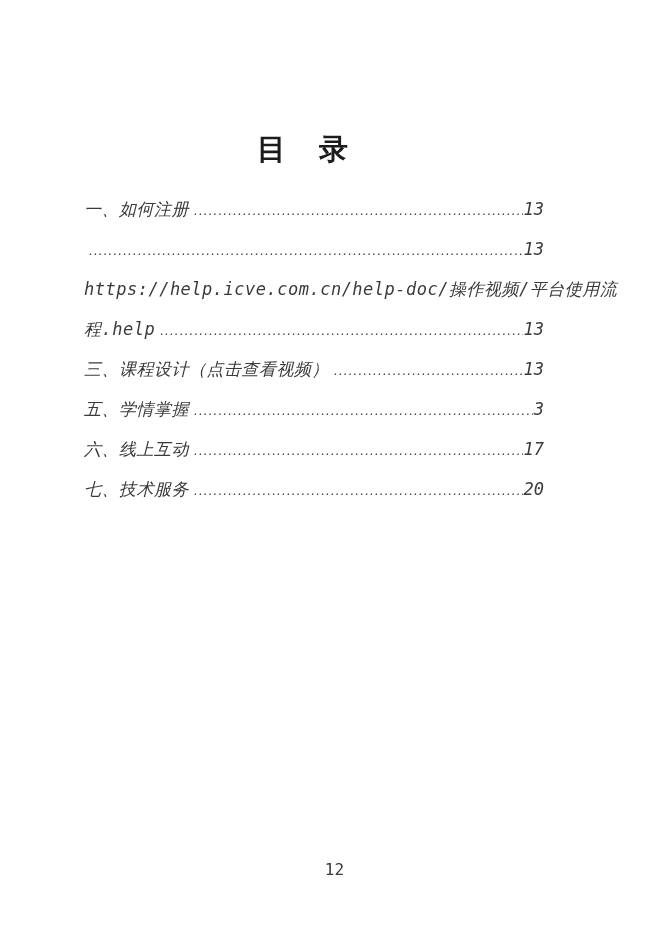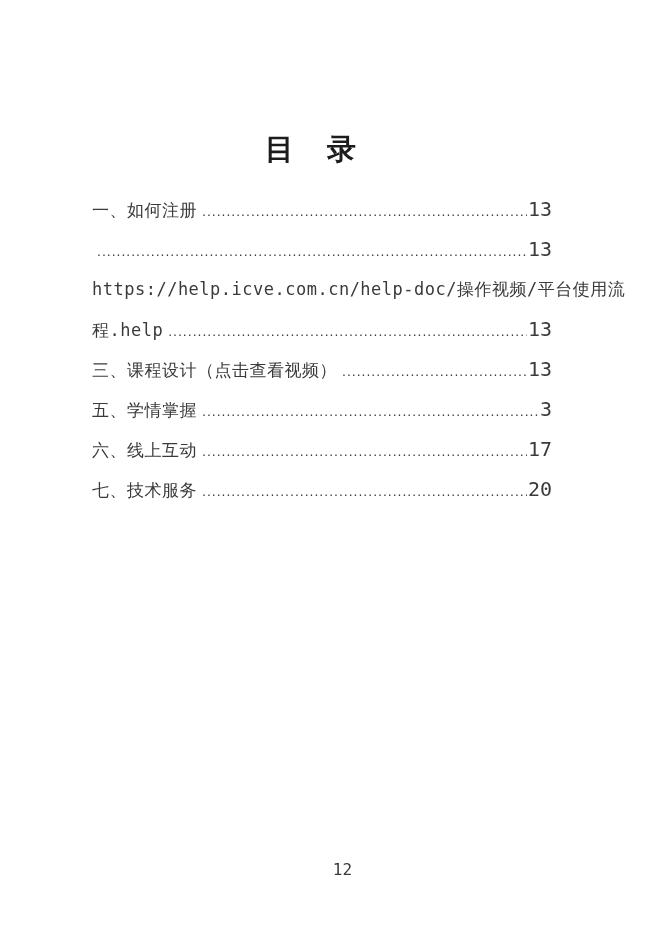--- a/index.html
+++ b/index.html
@@ -10,21 +10,21 @@
     width: 661px;
     height: 934px;
     background: #ffffff;
     position: relative;
     font-family: "Liberation Serif", "DejaVu Serif", serif;
     color: #333333;
     overflow: hidden;
   }
   .page {
     position: absolute;
-    top: 0; left: 12px;
+    top: 0; left: 4px;
     width: 599px;
     height: 934px;
   }
   .doc-title {
     margin: 0;
     padding-top: 132px;
     text-align: center;
     font-family: "Liberation Sans", "DejaVu Sans", sans-serif;
     font-weight: bold;
     font-size: 29px;
@@ -38,20 +38,21 @@
     width: 460px;
   }
   .toc-row {
     display: flex;
     align-items: baseline;
     height: 23px;
     margin-bottom: 17px; 
     font-size: 17px;
     line-height: 23px;
     color: #3a3a3a;
+    font-style: italic;
   }
   .toc-label {
     white-space: nowrap;
     font-family: "DejaVu Sans Mono", "Liberation Serif", monospace;
     letter-spacing: 0.5px;
   }
   .leader {
     flex: 1 1 auto;
     overflow: hidden;
     white-space: nowrap;
@@ -61,21 +62,21 @@
     font-size: 14px;
     letter-spacing: 1px;
     color: #3f3f3f;
   }
   .leader::after {
     content: "........................................................................................................................................................................................................";
   }
   .toc-page {
     white-space: nowrap;
     font-family: "DejaVu Sans Mono", "Liberation Serif", monospace;
-    font-size: 20px;
+    font-size: 17px;
     color: #3a3a3a;
   }
   .page-footer {
     position: absolute;
     left: 0;
     top: 860px;
     width: 661px;
     text-align: center;
     font-family: "DejaVu Sans Mono", "Liberation Serif", monospace;
     font-size: 16px;

